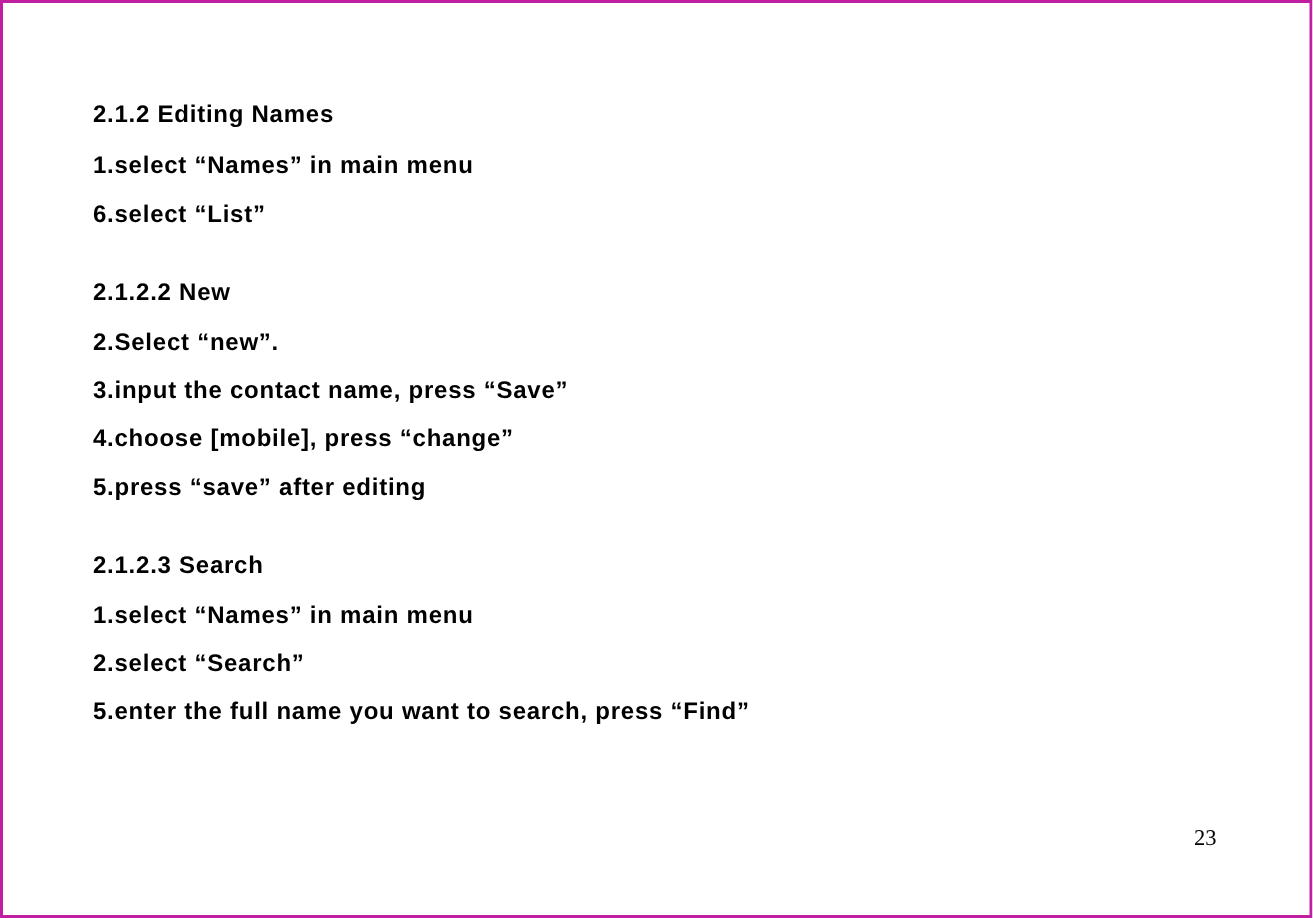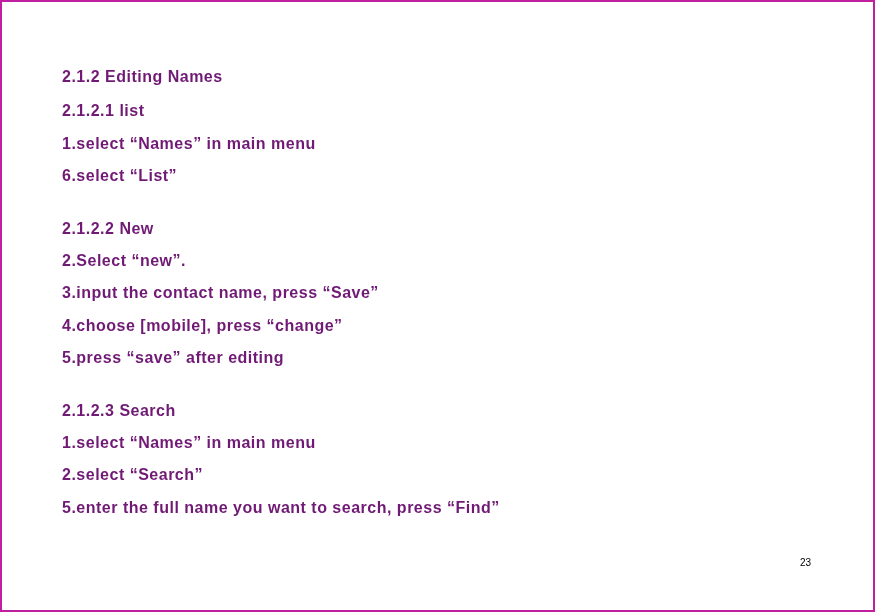--- a/index.html
+++ b/index.html
@@ -16,21 +16,21 @@
     }
     .page-frame {
       width: 875px;
       height: 612px;
       border: 2px solid #c020a0;
       padding: 60px 60px 40px 60px;
       position: relative;
     }
     .content {
       font-size: 16px;
-      color: #701a75;
+      color: #000000;
       line-height: 1.9;
       letter-spacing: 0.5px;
     }
     .heading-main {
       font-weight: bold;
       margin-bottom: 4px;
     }
     .heading-sub {
       font-weight: bold;
       margin-bottom: 2px;
@@ -39,33 +39,32 @@
       margin-bottom: 2px;
       font-weight: bold;
     }
     .section-gap {
       height: 20px;
     }
     .page-number {
       position: absolute;
       bottom: 42px;
       right: 62px;
-      font-size: 10px;
-      font-family: Liberation Sans, sans-serif;
+      font-size: 15px;
+      font-family: Liberation Serif, serif;
     }
   </style>
 </head>
 <body>
 
 <div class="page-frame">
   <div class="content">
 
     <div class="heading-main">2.1.2 Editing Names</div>
 
-    <div class="heading-sub">2.1.2.1 list</div>
     <div class="step">1.select “Names” in main menu</div>
     <div class="step">6.select “List”</div>
 
     <div class="section-gap"></div>
 
     <div class="heading-sub">2.1.2.2 New</div>
     <div class="step">2.Select “new”.</div>
     <div class="step">3.input the contact name, press “Save”</div>
     <div class="step">4.choose [mobile], press “change”</div>
     <div class="step">5.press “save” after editing</div>

